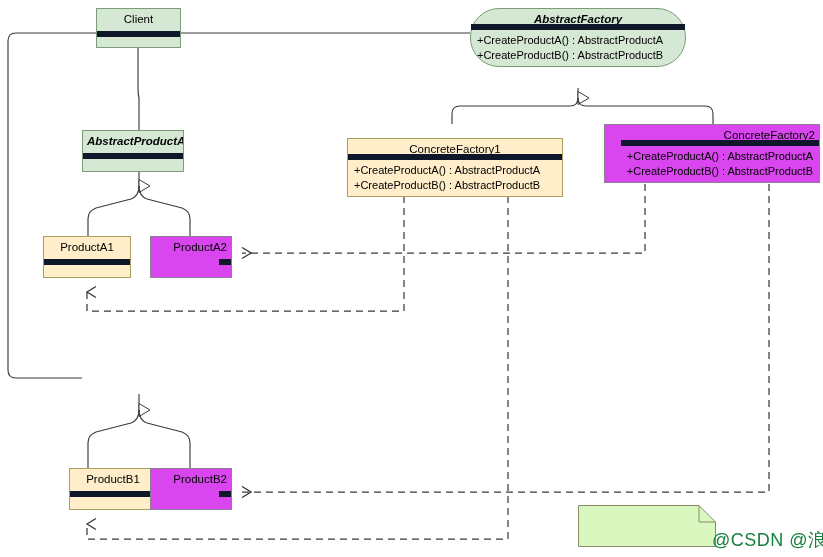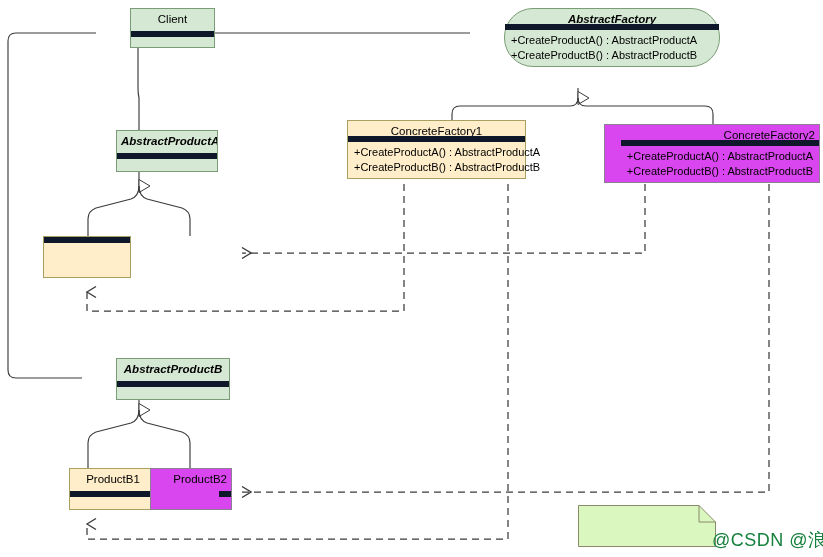--- a/index.html
+++ b/index.html
@@ -56,21 +56,21 @@
     justify-content: center;
   }
   .uml-op {
     font-size: 11px;
     line-height: 15px;
     white-space: nowrap;
     color: #000000;
   }
   
   .fill-green  { background: #d5e8d4; border-color: #82b366; }
-  .fill-green  { border-color: #7a9c76; margin-left: 34px; }
+  .fill-green  { border-color: #7a9c76; }
   .fill-yellow { background: #ffeec9; border-color: #a8a060; }
   .fill-purple { background: #d946ef; border-color: #8a7f93; align-items: flex-end; }
 
   
   .note {
     position: absolute;
     z-index: 6;
   }
   .note-label {
     position: absolute;
@@ -146,50 +146,51 @@
   </div>
 
   <div class="uml-box fill-green" style="left:470px; top:8px; width:216px; height:59px;border-radius:29px;">
     <div class="uml-title italic">AbstractFactory</div>
     <div class="uml-compartment">
       <div class="uml-op">+CreateProductA() : AbstractProductA</div>
       <div class="uml-op">+CreateProductB() : AbstractProductB</div>
     </div>
   </div>
 
-  <div class="uml-box fill-yellow" style="left:347px; top:120px; width:179px; height:59px;">
+  <div class="uml-box fill-yellow" style="left:347px; top:138px; width:216px; height:59px;">
     <div class="uml-title">ConcreteFactory1</div>
     <div class="uml-compartment">
       <div class="uml-op">+CreateProductA() : AbstractProductA</div>
       <div class="uml-op">+CreateProductB() : AbstractProductB</div>
     </div>
   </div>
 
   <div class="uml-box fill-purple" style="left:604px; top:124px; width:216px; height:59px;">
     <div class="uml-title">ConcreteFactory2</div>
     <div class="uml-compartment">
       <div class="uml-op">+CreateProductA() : AbstractProductA</div>
       <div class="uml-op">+CreateProductB() : AbstractProductB</div>
     </div>
   </div>
 
   <div class="uml-box fill-green" style="left:82px; top:130px; width:102px; height:42px;">
     <div class="uml-title italic">AbstractProductA</div>
     <div class="uml-compartment"></div>
   </div>
 
-  <div class="uml-box fill-green" style="left:82px; top:358px; width:114px; height:42px;">
-    <div class="uml-title italic">AbstractProductB</div>
-    <div class="uml-compartment"></div>
-  </div>
 
   <div class="uml-box fill-yellow" style="left:43px; top:236px; width:88px; height:42px;">
-    <div class="uml-compartment"></div>
-  </div>
-
+    <div class="uml-title">ProductA1</div>
+    <div class="uml-compartment"></div>
+  </div>
+
+  <div class="uml-box fill-purple" style="left:150px; top:236px; width:82px; height:42px;">
+    <div class="uml-title">ProductA2</div>
+    <div class="uml-compartment"></div>
+  </div>
 
   <div class="uml-box fill-yellow" style="left:43px; top:468px; width:88px; height:42px;margin-left:26px;">
     <div class="uml-title">ProductB1</div>
     <div class="uml-compartment"></div>
   </div>
 
   <div class="uml-box fill-purple" style="left:150px; top:468px; width:82px; height:42px;">
     <div class="uml-title">ProductB2</div>
     <div class="uml-compartment"></div>
   </div>

